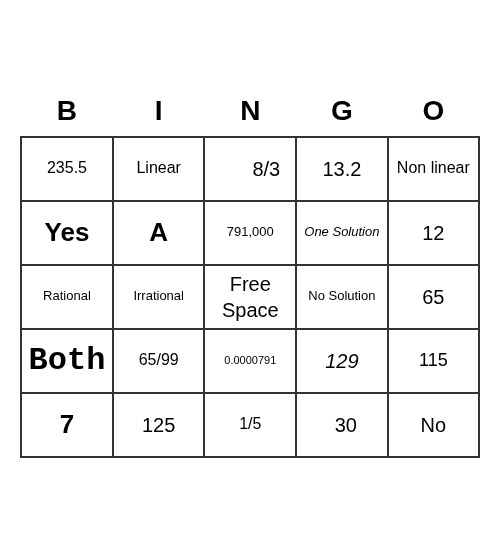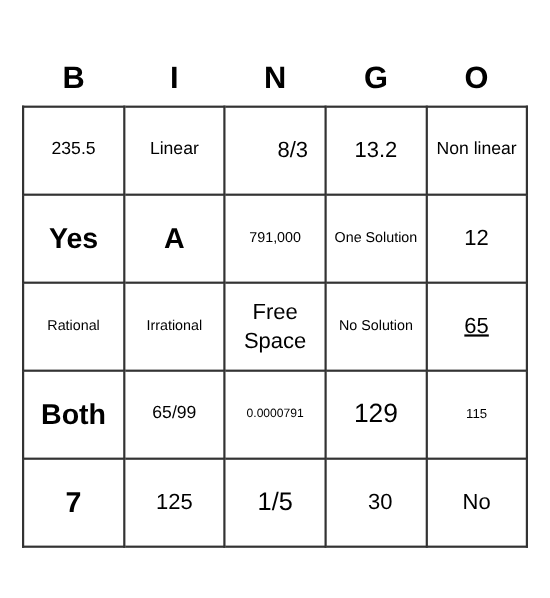--- a/index.html
+++ b/index.html
@@ -22,21 +22,21 @@
       width: 460px;
       border-collapse: collapse;
     }
 
     .bingo-card th,
     .bingo-card td {
       border: 2px solid #333;
       text-align: center;
       vertical-align: middle;
       width: 92px;
-      height: 80px;
+      height: 64px;
       font-size: 18px;
       padding: 4px;
       line-height: 1.3;
     }
 
     .bingo-card th {
       border: none;
       font-size: 28px;
       font-weight: bold;
       height: 50px;
@@ -61,38 +61,38 @@
         <td style="font-size: 16px;">235.5</td>
         <td style="font-size: 16px;">Linear</td>
         <td style="font-size: 20px; padding-left: 36px;">8/3</td>
         <td style="font-size: 20px;">13.2</td>
         <td style="font-size: 16px; border-radius: 15px;">Non linear</td>
       </tr>
       <tr>
         <td style="font-size: 26px; font-weight: bold; text-align: center;">Yes</td>
         <td style="font-size: 26px; font-weight: bold;">A</td>
         <td style="font-size: 13px;">791,000</td>
-        <td style="font-size: 13px;">One Solution</td>
+        <td style="font-size: 13px; font-style: italic;">One Solution</td>
         <td style="font-size: 20px;">12</td>
       </tr>
       <tr>
         <td style="font-size: 13px;">Rational</td>
         <td style="font-size: 13px;">Irrational</td>
         <td style="font-size: 20px; font-weight: normal;">Free Space</td>
         <td style="font-size: 13px;">No Solution</td>
-        <td style="font-size: 20px; text-decoration: underline;">65</td>
+        <td style="font-size: 20px;">65</td>
       </tr>
       <tr>
-        <td style="font-size: 26px; font-weight: bold;">Both</td>
+        <td style="font-size: 32px; font-weight: bold; font-family: Liberation Mono, monospace;">Both</td>
         <td style="font-size: 16px;">65/99</td>
         <td style="font-size: 11px;">0.0000791</td>
-        <td style="font-size: 24px;">129</td>
-        <td style="font-size: 12px; border-radius: 28px;">115</td>
+        <td style="font-size: 20px; font-style: italic;">129</td>
+        <td style="font-size: 18px; border-radius: 28px;">115</td>
       </tr>
       <tr>
         <td style="font-size: 26px; font-weight: bold;">7</td>
         <td style="font-size: 20px; margin-top: 44px;">125</td>
-        <td style="font-size: 23px; border-radius: 16px;">1/5</td>
+        <td style="font-size: 16px; border-radius: 16px;">1/5</td>
         <td style="font-size: 20px; padding-left: 12px;">30</td>
         <td style="font-size: 20px;">No</td>
       </tr>
     </tbody>
 </table>
 
 </body></html>

